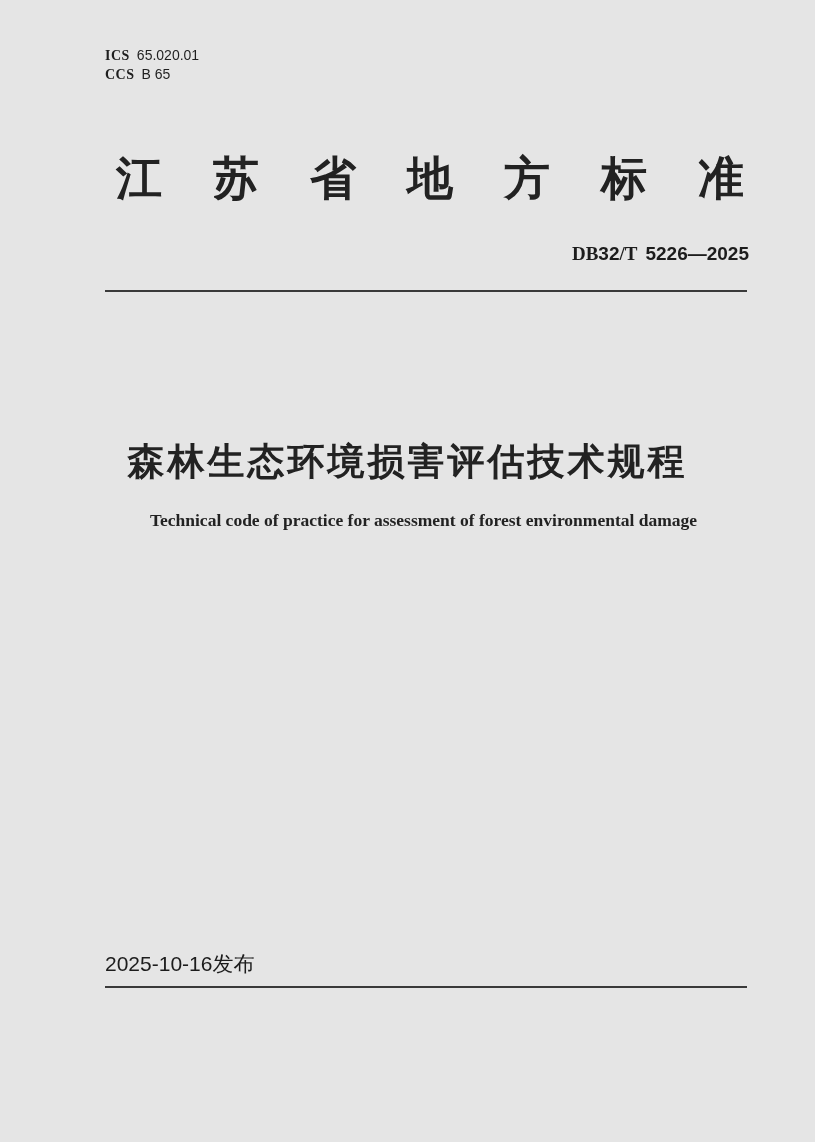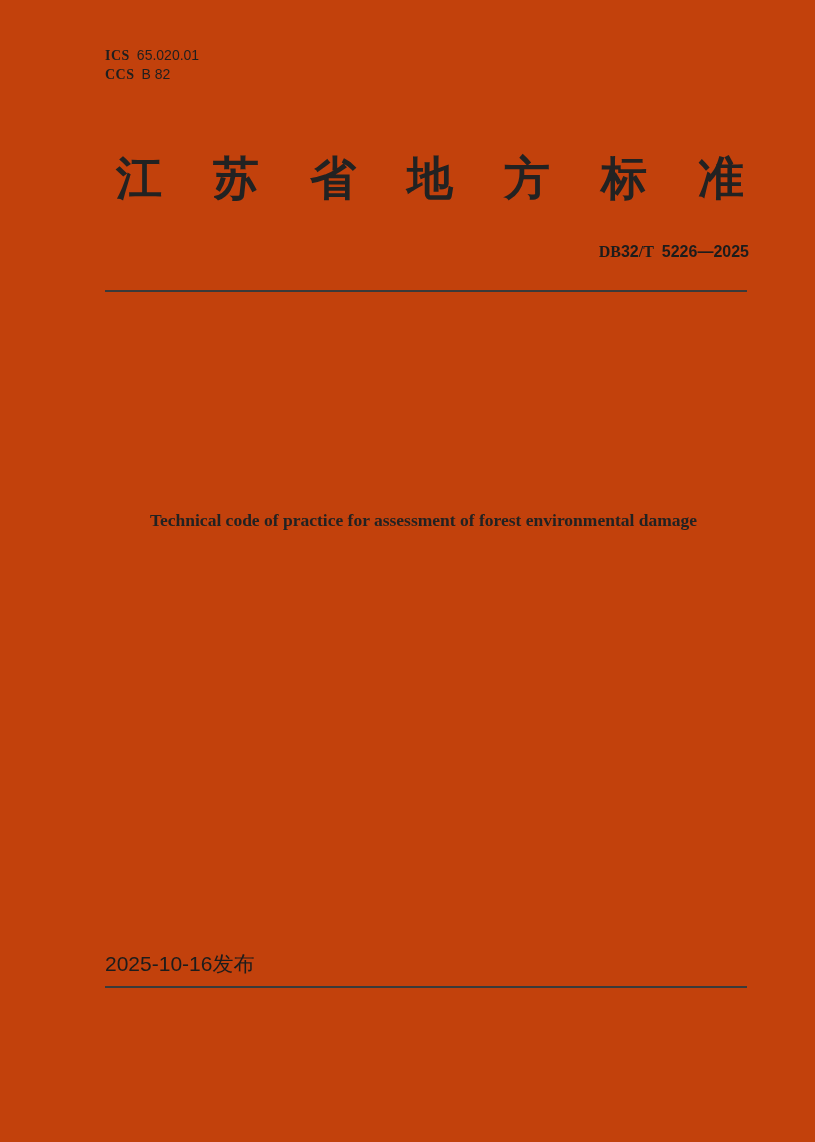--- a/index.html
+++ b/index.html
@@ -4,21 +4,21 @@
 <style>
   html, body {
     margin: 0;
     padding: 0;
     background: #ffffff;
   }
   .page {
     position: relative;
     width: 815px;
     height: 1142px;
-    background: #c2410c;
+    background: #e5e5e5;
     color: #1f1f1f;
     font-family: "Liberation Sans", sans-serif;
     overflow: hidden;
   }
 
   
   .meta-block {
     position: absolute;
     left: 105px;
     top: 46px;
@@ -49,21 +49,21 @@
     font-weight: bold;
     color: #222222;
   }
   .standard-name span { display: block; }
 
   
   .doc-number {
     position: absolute;
     right: 66px;
     top: 243px;
-    font-size: 16px;
+    font-size: 19px;
     font-weight: bold;
     white-space: nowrap;
     color: #1c1c1c;
     margin-left: 16px;
   }
   .doc-number .serif { font-family: "Liberation Serif", serif; }
   .doc-number .sans  { font-family: "Liberation Sans", sans-serif; font-weight: bold; }
   .doc-number .gap   { display: inline-block; width: 8px; }
 
   .rule {
@@ -135,40 +135,41 @@
 </head>
 <body>
 
 <div class="page">
 
   <div class="meta-block">
     <div>
       <span class="meta-label">ICS</span><span class="meta-value">65.020.01</span>
     </div>
     <div>
-      <span class="meta-label">CCS</span><span class="meta-value">B 82</span>
+      <span class="meta-label">CCS</span><span class="meta-value">B 65</span>
     </div>
   </div>
 
   <div class="standard-name">
     <span>江</span>
     <span>苏</span>
     <span>省</span>
     <span>地</span>
     <span>方</span>
     <span>标</span>
     <span>准</span>
   </div>
 
   <div class="doc-number">
     <span class="serif">DB</span><span class="sans">32</span><span class="serif">/T</span><span class="gap"></span><span class="sans">5226—2025</span>
   </div>
 
   <div class="rule rule-top"></div>
 
+  <div class="title-zh">森林生态环境损害评估技术规程</div>
 
   <div class="title-en">Technical code of practice for assessment of forest environmental damage</div>
 
   <div class="dates-row">
     <div>
       <span>2025-10-16</span><span class="date-label">发布</span>
     </div>
   </div>
 
   <div class="rule rule-bottom"></div>

